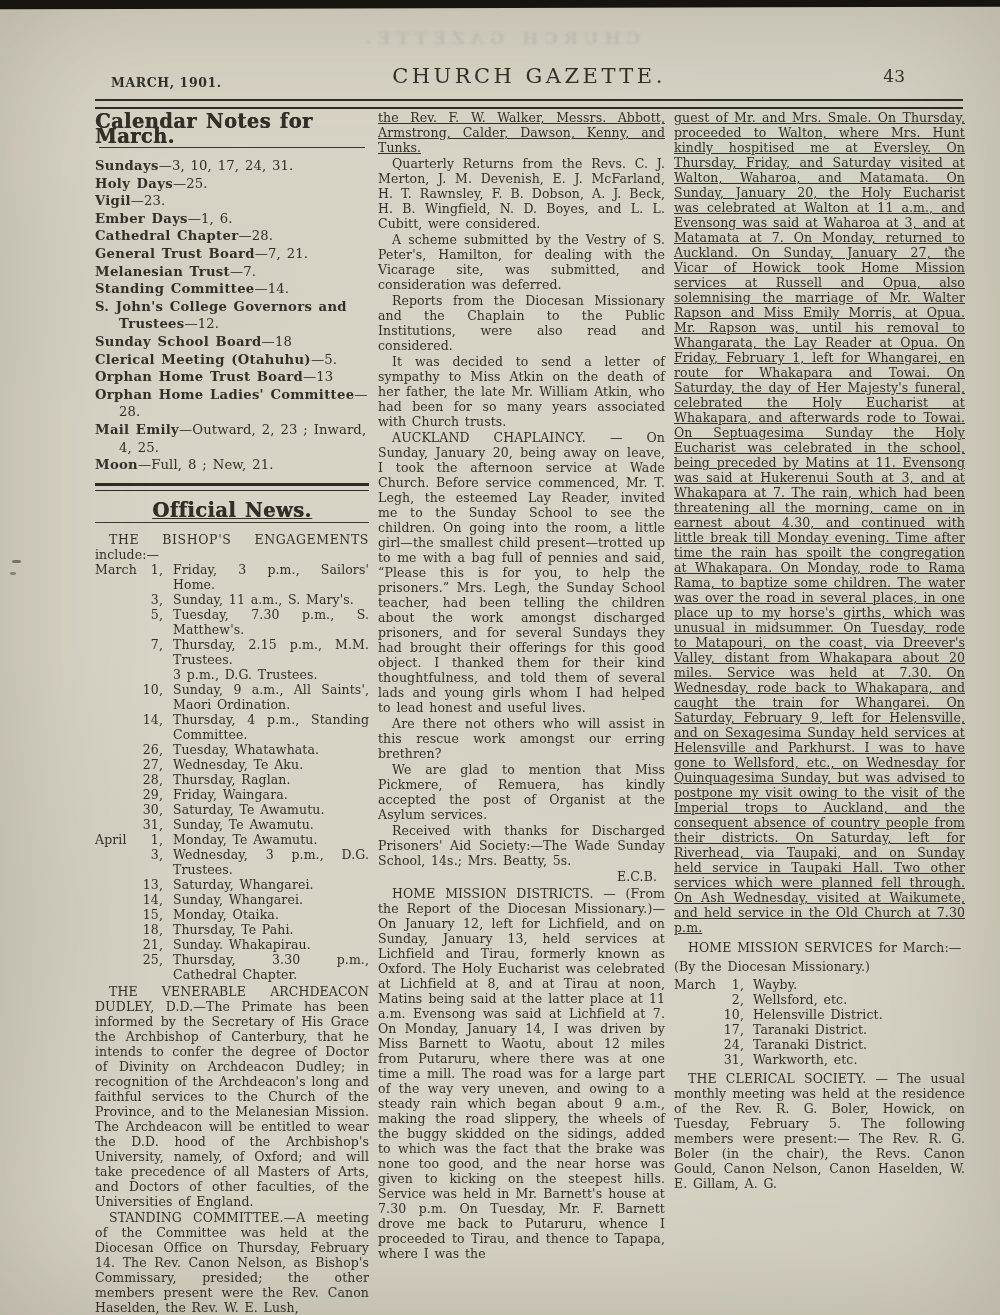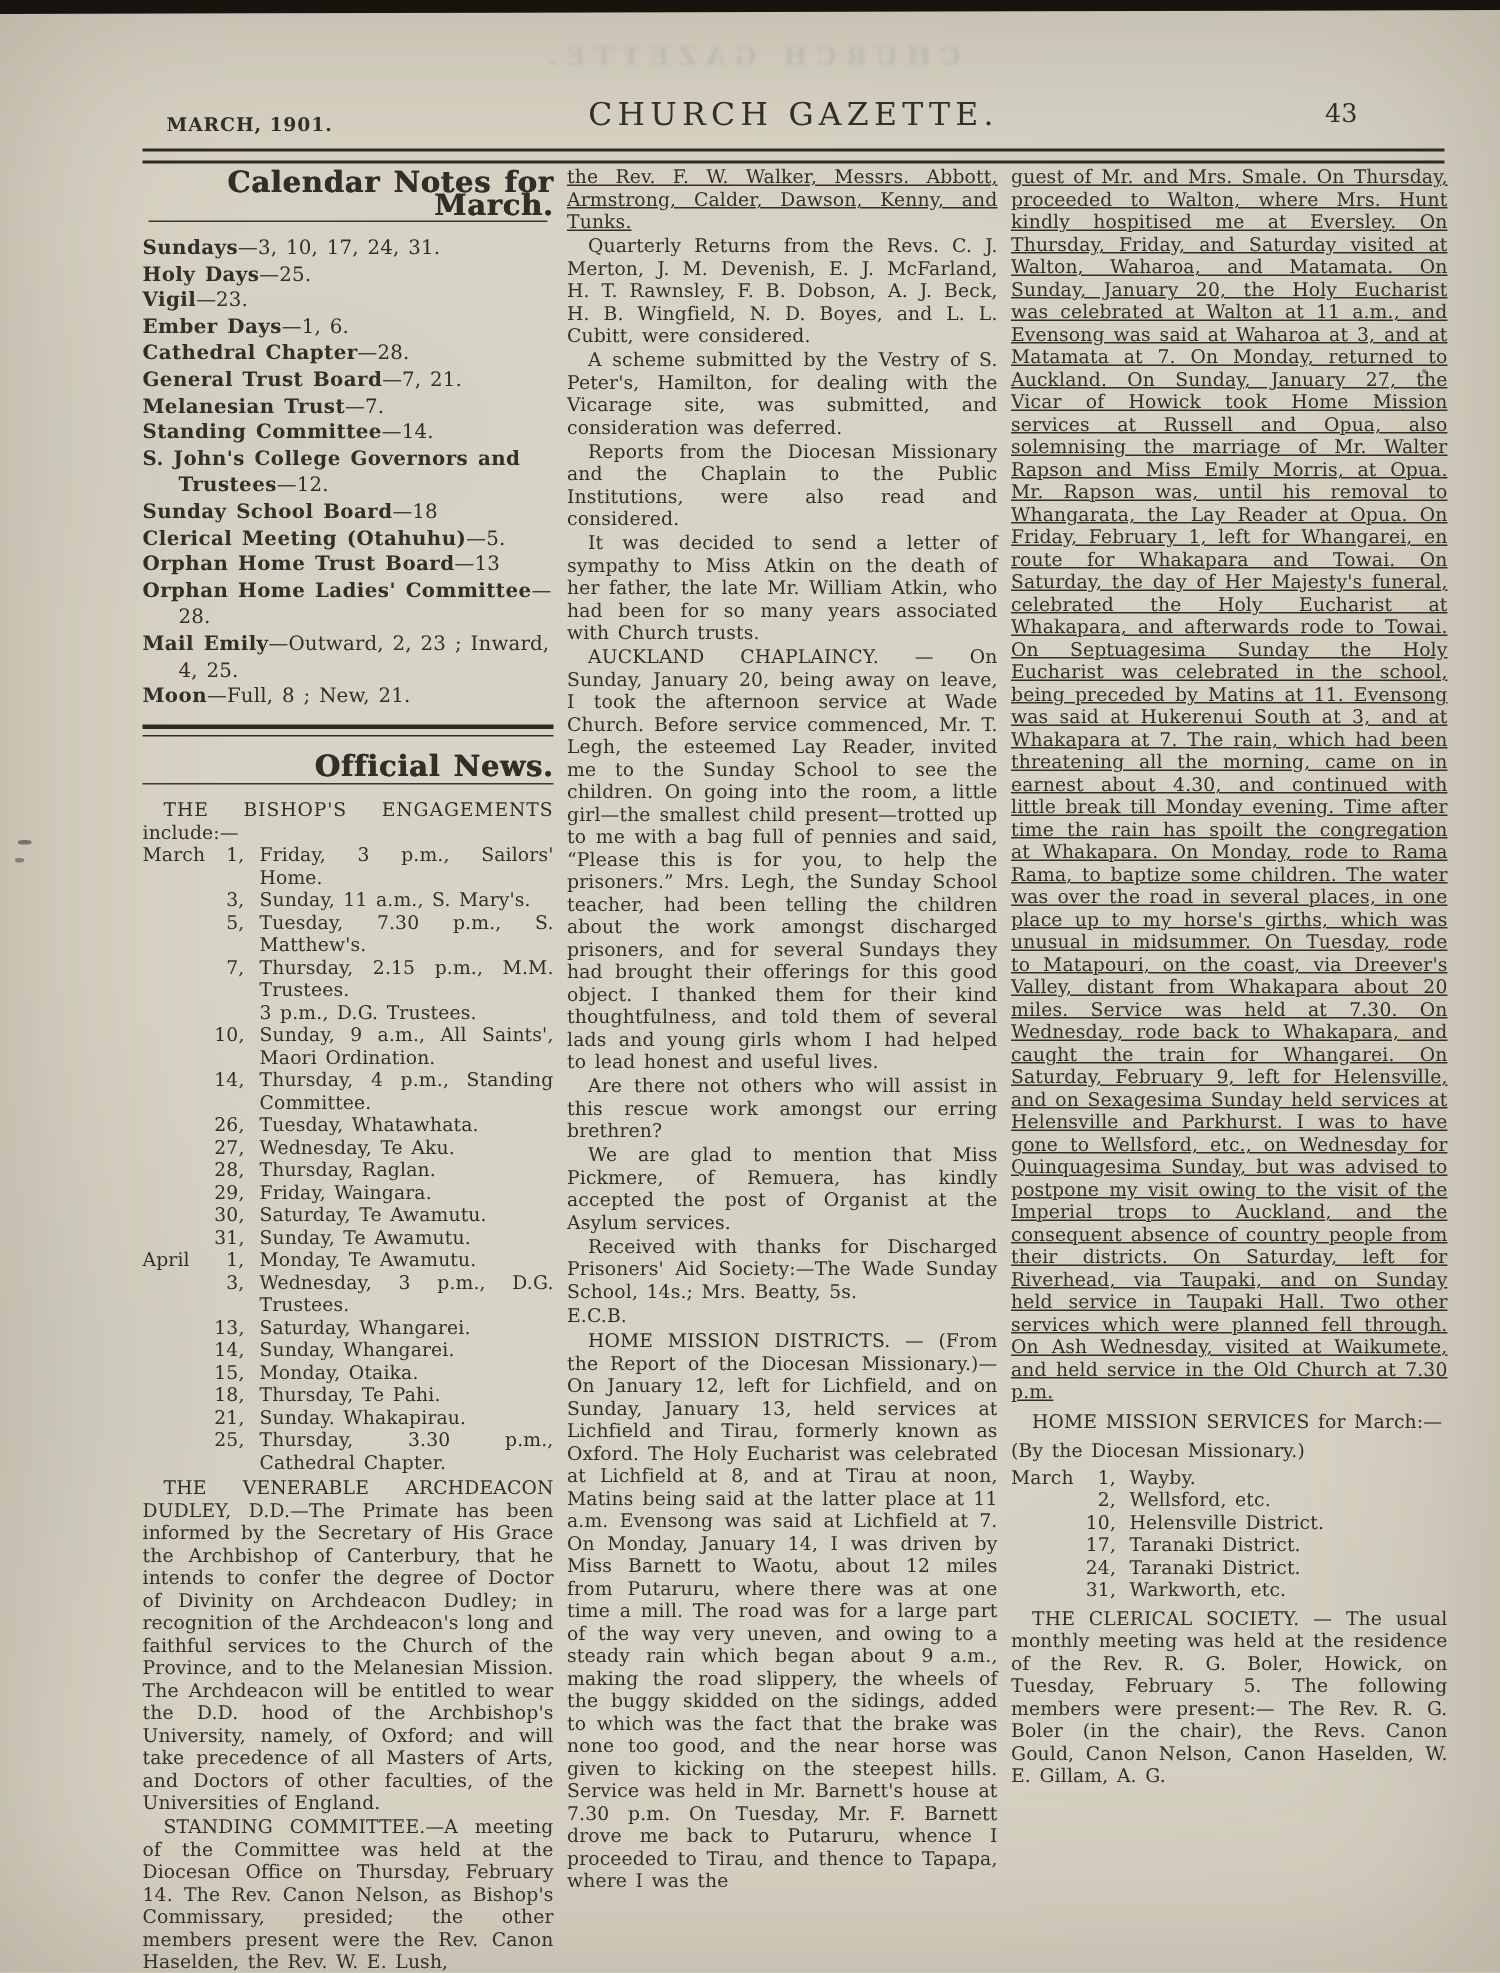--- a/index.html
+++ b/index.html
@@ -34,34 +34,34 @@
 
   
   .columns{position:absolute;top:110px;left:95px;width:870px;display:flex;gap:9px;}
   .col{text-align:justify;font-size:12.5px;line-height:15px;word-spacing:1.6px;letter-spacing:0.1px;}
   .col1{width:274px;}
   .col2{width:287px;}
   .col3{width:291px;}
 
   .para{margin:0 0 1px;text-indent:14px;}
   .para.noindent{text-indent:0;text-decoration:underline;}
-  .sig{text-align:left;padding-right:8px;margin:0 0 2px;}
-
-  
-  .cal-head{font-size:19.5px;font-weight:bold;text-align:right;margin:4px 0 3px;letter-spacing:0.4px;
+  .sig{text-align:right;padding-right:8px;margin:0 0 2px;}
+
+  
+  .cal-head{font-size:19.5px;font-weight:bold;text-align:left;margin:4px 0 3px;letter-spacing:0.4px;
     text-shadow:0.4px 0 0 #322f28;}
   .cal-head-rule{border-bottom:1.5px solid #3a372e;margin:0 4px 9px;}
   .cal-list{font-size:13.2px;line-height:17.6px;}
   .cal-item{padding-left:24px;text-indent:-24px;text-align:left;}
   .cal-label{font-weight:bold;letter-spacing:0.3px;}
   .heavy-rule{margin-top:9px;border-top:3px solid #2e2b24;height:4px;border-bottom:1.5px solid #2e2b24;}
 
   
-  .on-head{font-size:19.5px;font-weight:bold;text-align:right;margin:12px 0 4px;letter-spacing:0.4px;
-    text-shadow:0.4px 0 0 #322f28;}
+  .on-head{font-size:19.5px;font-weight:bold;text-align:center;margin:12px 0 4px;letter-spacing:0.4px;
+    text-shadow:0.4px 0 0 #322f28;text-decoration:underline;}
   .on-head-rule{border-bottom:1px solid #3a372e;margin:0 0 9px;}
   .eng-title{padding-left:14px;letter-spacing:0.6px;text-align:justify;text-align-last:justify;}
   .eng-list{margin-bottom:2px;}
   .eng-line{padding-left:78px;text-indent:-78px;}
   .eng-month{display:inline-block;width:44px;text-indent:0;}
   .eng-day{display:inline-block;width:24px;text-align:right;text-indent:0;margin-right:10px;}
 
   
   .byline{text-align:left;text-indent:0;margin:4px 0 3px;}
   .svc-line{padding-left:80px;text-indent:-80px;}

